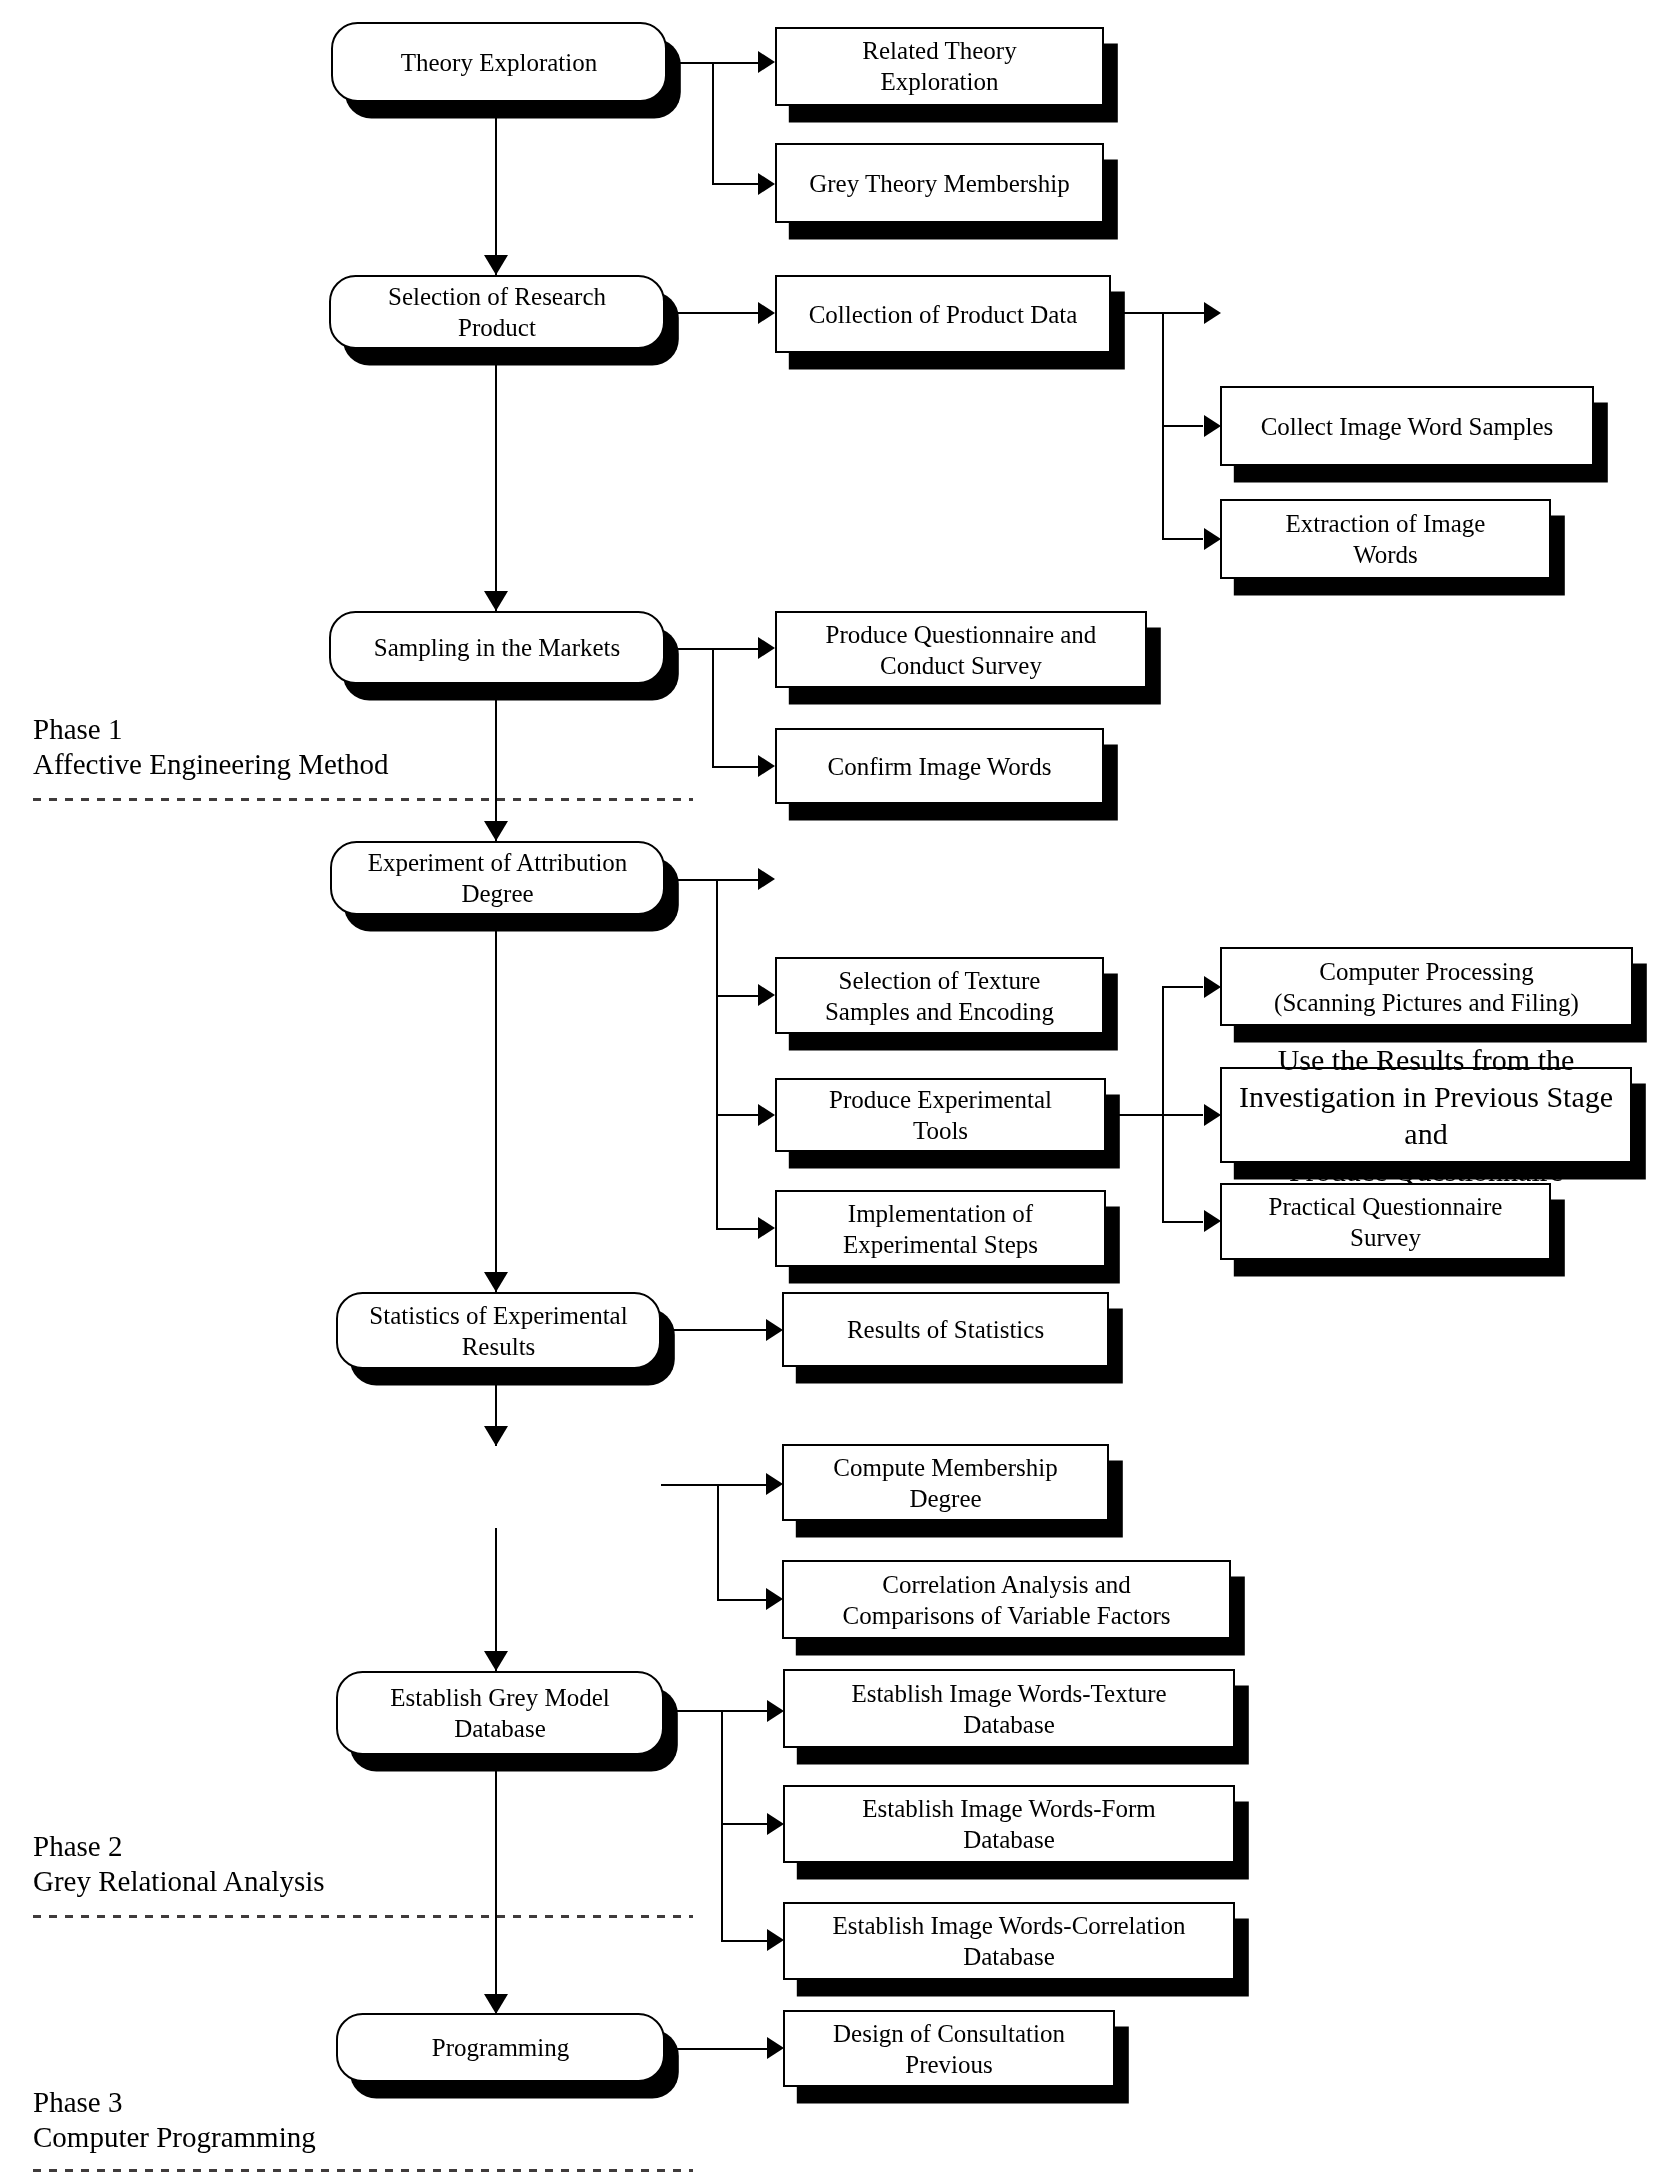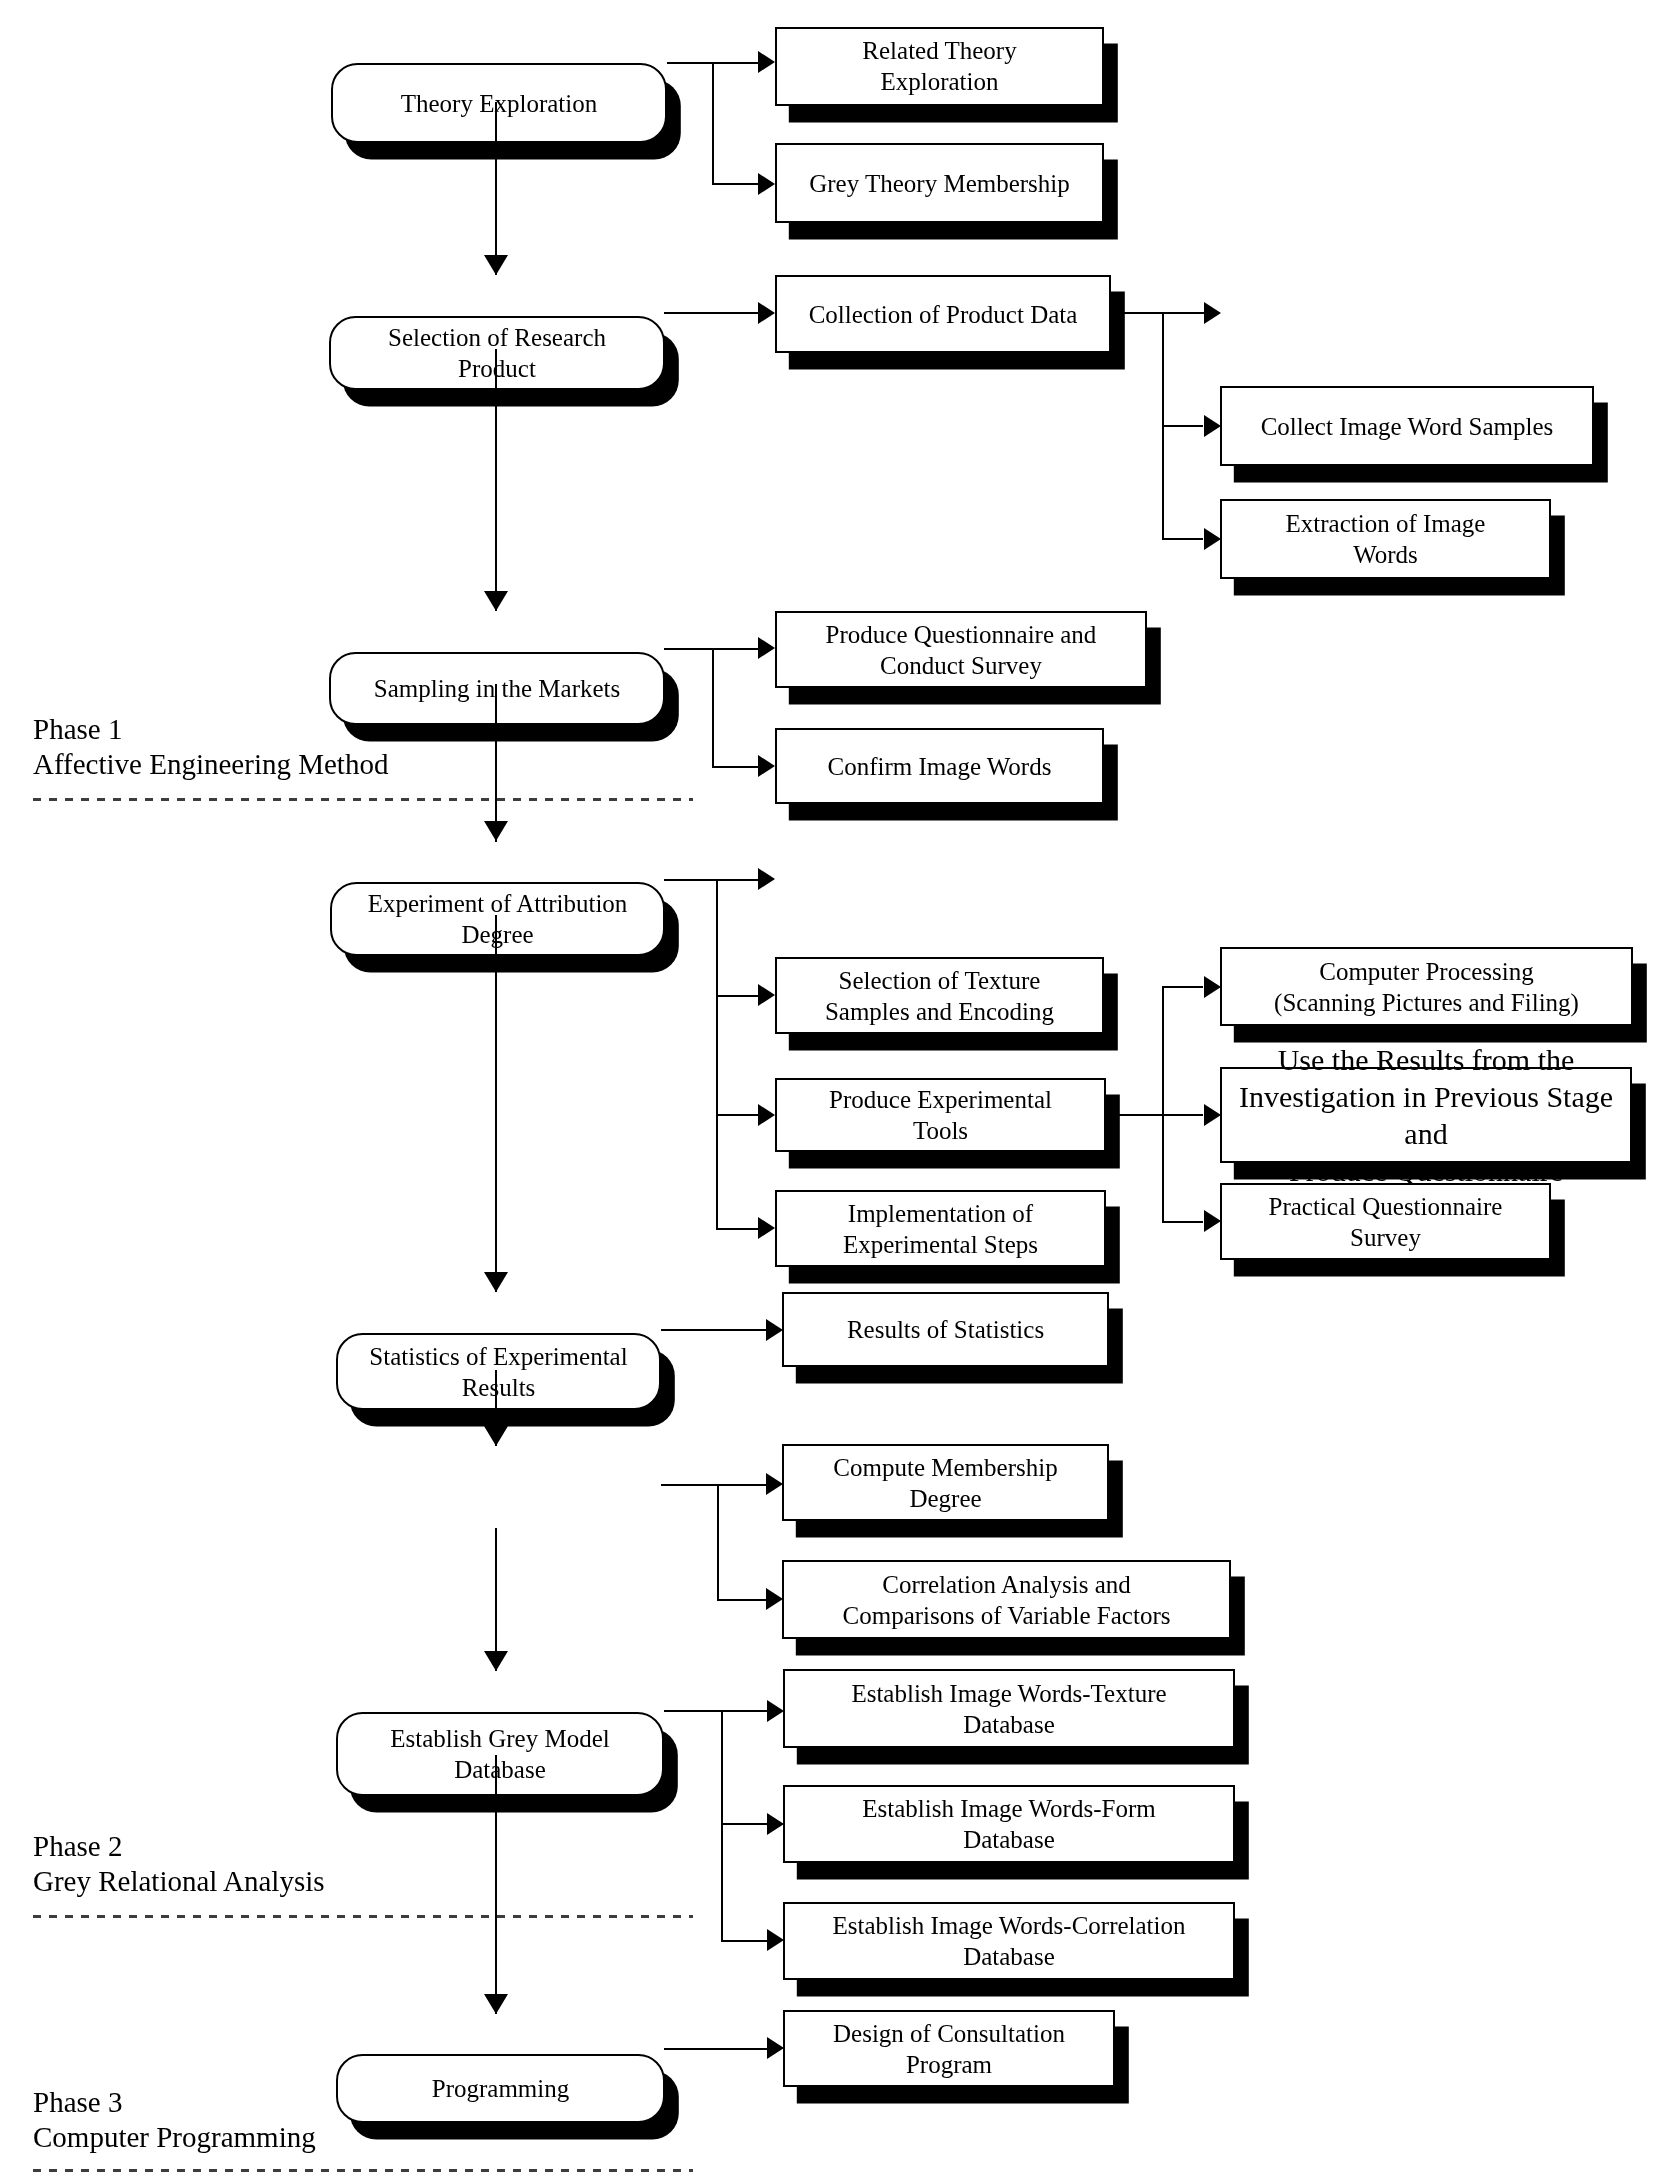--- a/index.html
+++ b/index.html
@@ -29,21 +29,20 @@
     text-align: center;
     font-size: 25px;
     line-height: 1.24;
     white-space: pre-line;
     box-shadow: 13.8px 16.5px 0 #000;
     padding: 0 10px;
   }
   .round {
     border-radius: 26.5px;
     border-width: 2.2px;
-    margin-top: 41px;
   }
   .small-text { font-size: 30px; }
   .hline, .vline { position: absolute; background: #000; }
   .hline { height: 1.7px; }
   .vline { width: 1.7px; }
   .arrow-r {
     position: absolute;
     width: 0; height: 0;
     border-top: 11.6px solid transparent;
     border-bottom: 11.6px solid transparent;
@@ -104,21 +103,21 @@
 Degree</div>
   <div class="node" style="left:782px;top:1560px;width:449px;height:79px">Correlation Analysis and
 Comparisons of Variable Factors</div>
   <div class="node" style="left:783px;top:1669px;width:452px;height:79px">Establish Image Words-Texture
 Database</div>
   <div class="node" style="left:783px;top:1785px;width:452px;height:78px">Establish Image Words-Form
 Database</div>
   <div class="node" style="left:783px;top:1902px;width:452px;height:78px">Establish Image Words-Correlation
 Database</div>
   <div class="node" style="left:783px;top:2010px;width:332px;height:77px">Design of Consultation
-Program</div>
+Previous</div>
 
   <div class="node" style="left:1220px;top:386px;width:374px;height:80px">Collect Image Word Samples</div>
   <div class="node" style="left:1220px;top:499px;width:331px;height:80px">Extraction of Image
 Words</div>
   <div class="node" style="left:1220px;top:947px;width:413px;height:79px">Computer Processing
 (Scanning Pictures and Filing)</div>
   <div class="node small-text" style="left:1220px;top:1067px;width:412px;height:96px">Use the Results from the
 Investigation in Previous Stage and
 Produce Questionnaire</div>
   <div class="node" style="left:1220px;top:1183px;width:331px;height:77px">Practical Questionnaire

